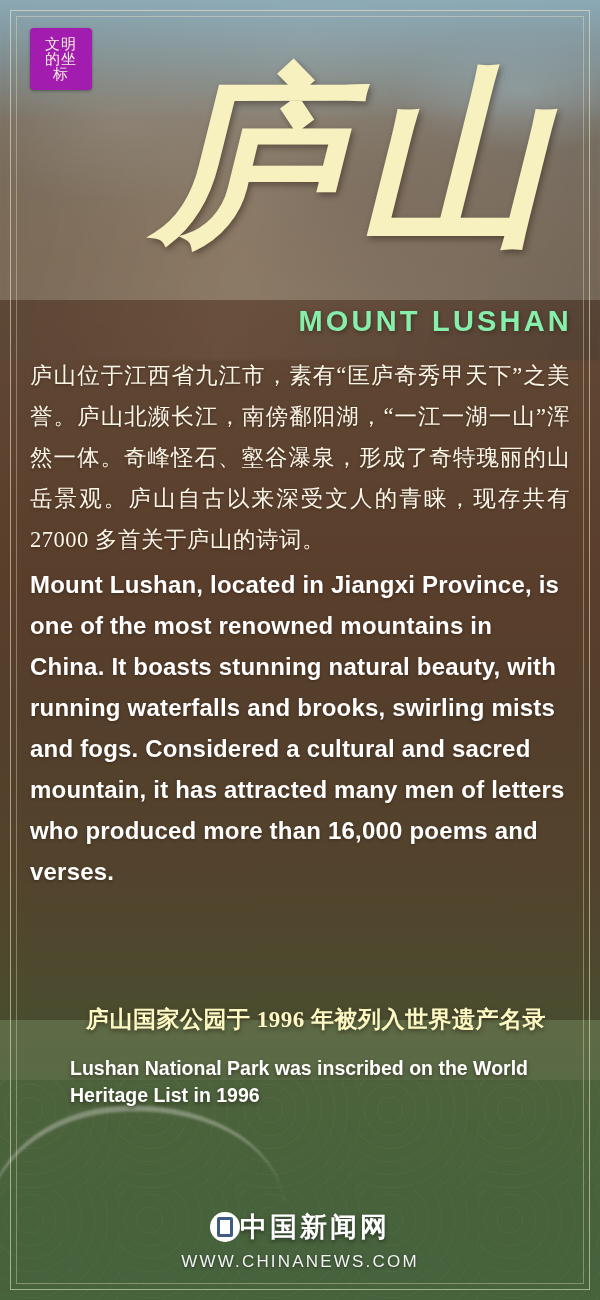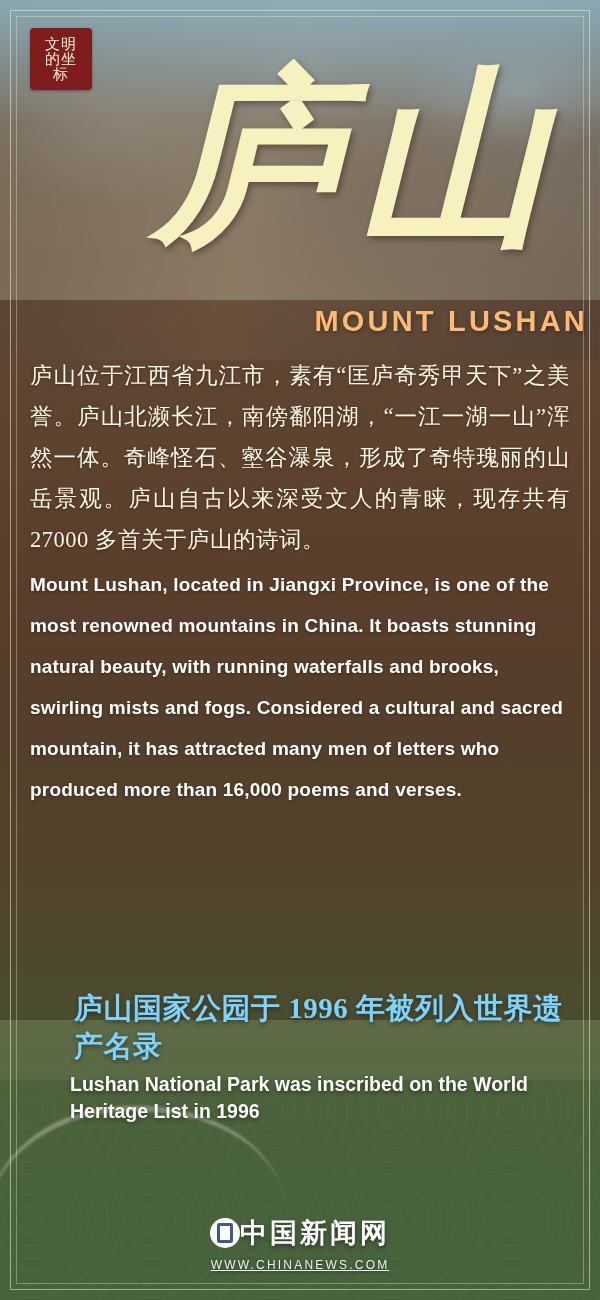--- a/index.html
+++ b/index.html
@@ -97,21 +97,21 @@
     border: 1px solid rgba(245,240,200,0.35);
     box-sizing: border-box;
     pointer-events: none;
   }
 
   
   .seal {
     position: absolute;
     left: 30px; top: 28px;
     width: 62px; height: 62px;
-    background: #7f1d1d;
+    background: #a21caf;
     border-radius: 4px;
     display: flex;
     align-items: center;
     justify-content: center;
     box-shadow: 0 1px 3px rgba(0,0,0,0.35);
   }
   .seal-text {
     color: #f6eedd;
     font-family: "Liberation Serif", serif;
     font-size: 15px;
@@ -136,22 +136,22 @@
     font-size: 190px;
     line-height: 200px;
     letter-spacing: 14px;
     text-shadow: 2px 3px 6px rgba(40,25,15,0.45);
     font-style: italic;
     white-space: nowrap;
     margin-left: 48px;
   }
   .title-en {
     position: absolute;
-    right: 12px; top: 305px;
-    color: #fdba74;
+    right: 28px; top: 305px;
+    color: #86efac;
     font-size: 29px;
     font-weight: bold;
     letter-spacing: 3.2px;
     text-shadow: 1px 2px 4px rgba(40,25,15,0.5);
   }
 
   
   .body {
     position: absolute;
     left: 30px; top: 355px;
@@ -162,43 +162,43 @@
     font-family: "Liberation Serif", serif;
     font-size: 22.5px;
     line-height: 41px;
     letter-spacing: 0.5px;
     text-align: justify;
     text-shadow: 0 1px 3px rgba(40,20,10,0.5);
     margin: 0 0 4px 0;
   }
   .para-en {
     color: #ffffff;
-    font-size: 19px;
+    font-size: 24px;
     font-weight: bold;
     line-height: 41px;
     letter-spacing: 0.2px;
     text-shadow: 0 1px 3px rgba(40,20,10,0.5);
     margin: 0;
   }
 
   
   .note {
     position: absolute;
     left: 70px; top: 985px;
     width: 500px;
   }
   .note-cn {
-    color: #7dd3fc;
-    font-family: "Liberation Serif", serif;
-    font-weight: bold;
-    font-size: 29px;
+    color: #fef9c3;
+    font-family: "Liberation Serif", serif;
+    font-weight: bold;
+    font-size: 23px;
     line-height: 38px;
     letter-spacing: 0.5px;
     text-shadow: 0 2px 4px rgba(30,20,10,0.55);
-    margin: 4px;
+    margin: 16px;
   }
   .note-en {
     color: #ffffff;
     font-size: 19.5px;
     font-weight: bold;
     line-height: 27px;
     text-shadow: 0 2px 4px rgba(30,20,10,0.55);
     margin: 6px 0 0 0;
   }
 
@@ -233,24 +233,23 @@
     color: #ffffff;
     font-family: "Liberation Serif", serif;
     font-size: 27px;
     font-weight: bold;
     letter-spacing: 3px;
     text-shadow: 0 2px 4px rgba(20,20,20,0.6);
   }
   .brand-url {
     margin-top: 6px;
     color: #f2f2f2;
-    font-size: 12px;
+    font-size: 17px;
     letter-spacing: 2.2px;
     text-shadow: 0 1px 3px rgba(20,20,20,0.6);
-    text-decoration: underline;
   }
 </style>
 </head>
 <body>
 
 <div class="poster">
 
   <div class="bg"></div>
   <div class="bg-rock"></div>
   <div class="bg-sky"></div>

